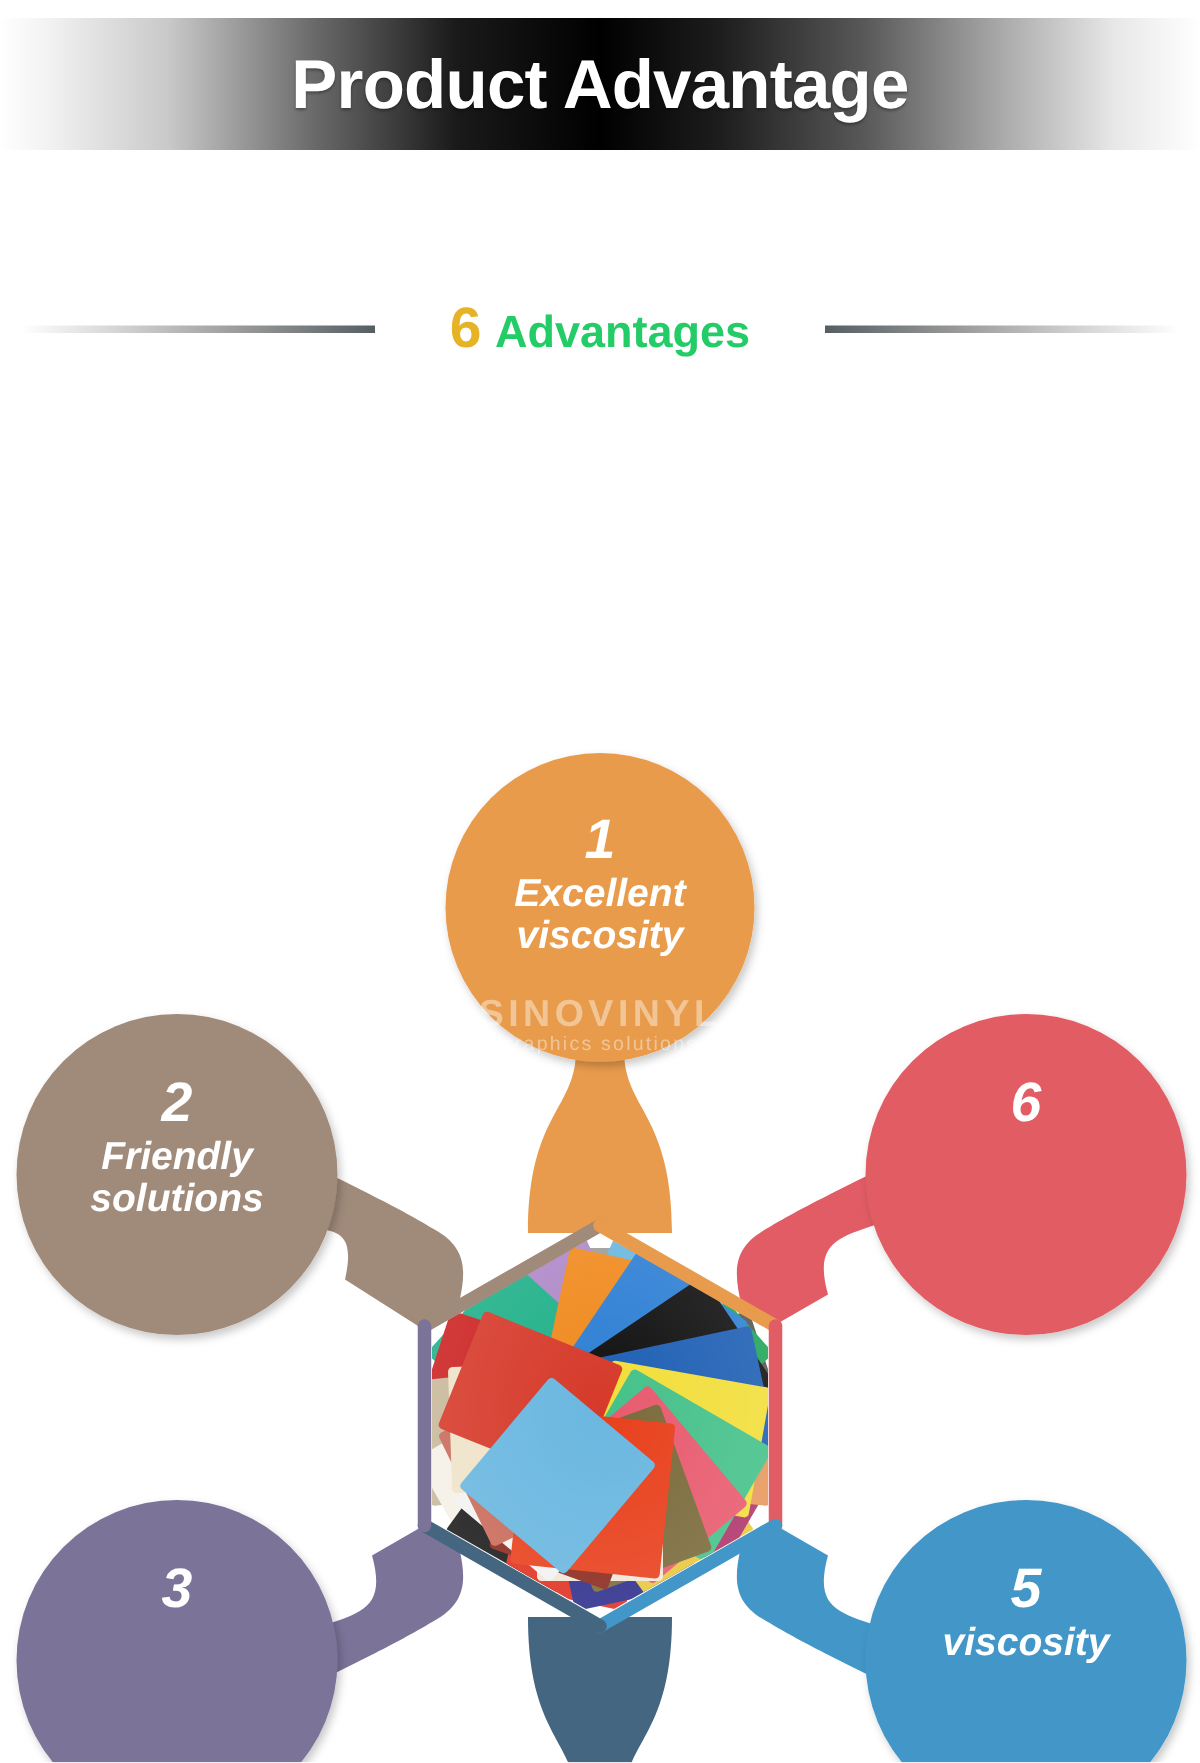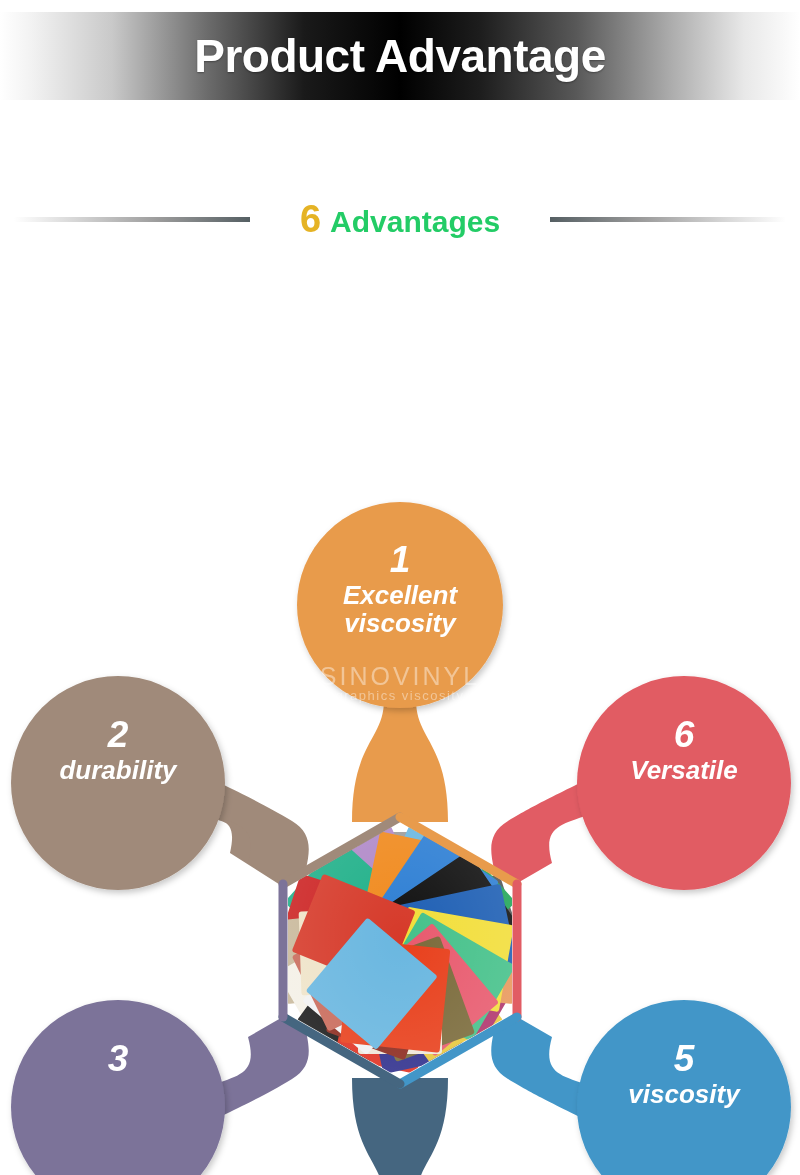--- a/index.html
+++ b/index.html
@@ -146,21 +146,21 @@
     position: absolute;
     text-align: center;
     color: rgba(255,255,255,0.42);
     pointer-events: none;
     line-height: 1.05;
     white-space: nowrap;
   }
   .watermark .wm-main {
     display: block;
     font-size: 25px;
-    font-weight: normal;
+    font-weight: bold;
     letter-spacing: 3px;
   }
   .watermark .wm-sub {
     display: block;
     font-size: 13px;
     letter-spacing: 1.5px;
   }
 </style>
 </head>
 <body>
@@ -346,36 +346,36 @@
     </svg>
 
     <div class="bubble-label" style="left:300px; top:295px; width:200px;">
       <span class="bnum">1</span>
       <span class="btxt">Excellent</span>
       <span class="btxt">viscosity</span>
     </div>
 
     <div class="bubble-label" style="left:18px; top:470px; width:200px;">
       <span class="bnum">2</span>
-      <span class="btxt">durability</span>
+      <span class="btxt">Friendly</span>
+      <span class="btxt">solutions</span>
     </div>
 
     <div class="bubble-label" style="left:18px; top:794px; width:200px;">
       <span class="bnum">3</span>
     </div>
 
     <div class="bubble-label" style="left:584px; top:794px; width:200px;">
       <span class="bnum">5</span>
       <span class="btxt">viscosity</span>
     </div>
 
     <div class="bubble-label" style="left:584px; top:470px; width:200px;">
       <span class="bnum">6</span>
-      <span class="btxt">Versatile</span>
     </div>
 
     <div class="watermark" style="left:290px; top:418px; width:220px;">
       <span class="wm-main">SINOVINYL</span>
-      <span class="wm-sub">graphics viscosity</span>
+      <span class="wm-sub">graphics solutions</span>
     </div>
 
   </div>
 </div>
 
 </body></html>

